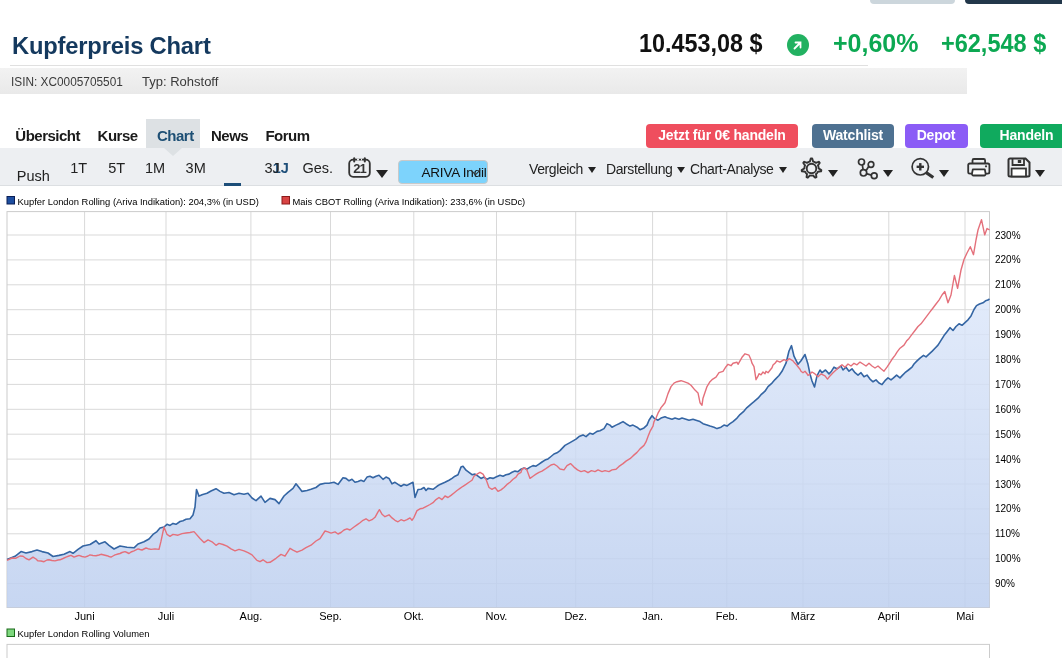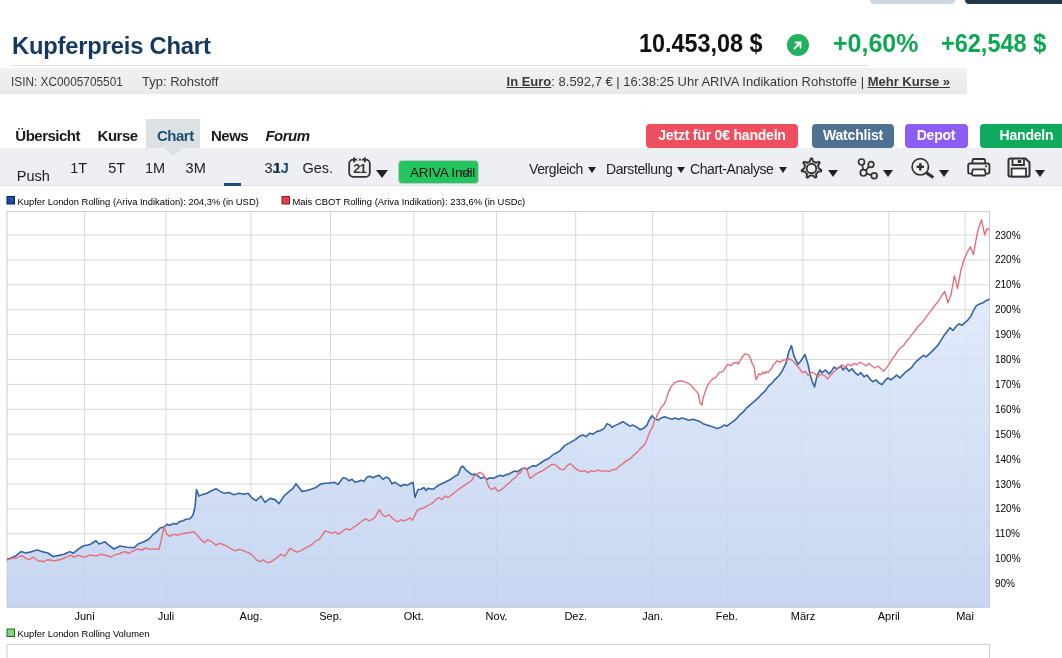--- a/index.html
+++ b/index.html
@@ -35,22 +35,22 @@
 #btnDepot { left:904.5px; width:63px; background:#8b5cf6; }
 #btnHandeln { left:980px; width:93px; background:#10aa5e; }
 #toolbar { left:0; top:147.5px; width:1062px; height:38.5px; background:#edeff2; border-bottom:1px solid #dcdfe2;}
 .titem { position:absolute; font-size:14.5px; color:#222; top:160px; line-height:16px; }
 #t1j { color:#1d4e79; font-weight:bold; }
 #t1jbar { position:absolute; left:224.4px; top:183px; width:17px; height:3px; background:#1d4e79; }
 .drop { position:absolute; font-size:14px; color:#222; top:162px; line-height:14px; letter-spacing:-0.4px;}
 .caret.c2 { border-left-width:5.5px; border-right-width:5.5px; border-top-width:7px; margin-left:0; }
 .caret { display:inline-block; width:0; height:0; border-left:4.5px solid transparent;
   border-right:4.5px solid transparent; border-top:6px solid #222; margin-left:5px; margin-bottom:1px; vertical-align:middle; }
-#arivabtn { position:absolute; left:397.6px; top:159.5px; width:81px; height:24.5px; background:#22c55e;
-  border:1px solid #c9c9c9; border-radius:4px; font-size:13.5px; color:#111; line-height:23px; text-align:center;
+#arivabtn { position:absolute; left:397.6px; top:159.5px; width:90px; height:24.5px; background:#7dd3fc;
+  border:1px solid #c9c9c9; border-radius:4px; font-size:13.5px; color:#111; line-height:23px; text-align:right;
   padding-left:9px; letter-spacing:-0.2px;}
 #arivabtn .chev { position:absolute; right:8px; top:6px; width:7px; height:7px; border-right:1.6px solid #333; border-bottom:1.6px solid #333; transform:rotate(45deg); }
 svg.icon { position:absolute; }
 text { font-family:"Liberation Sans",sans-serif; }
 .axis text { font-size:10px; fill:#000; }
 .axis text.xl { font-size:11px; }
 .leg { font-size:9.4px; fill:#000; }
 #chart { position:absolute; left:0; top:195px; }
 </style></head>
 <body>
@@ -62,29 +62,28 @@
 <div class="abs" id="greencircle">
     <svg width="13" height="13" viewBox="0 0 13 13">
       <path d="M3.5 9.5 L9 4 M4.5 3.5 H9.5 V8.5" stroke="#fff" stroke-width="1.8" fill="none" stroke-linecap="round"></path>
     </svg>
   </div>
 <div class="abs" id="chg1">+0,60%</div>
 <div class="abs" id="chg2">+62,548&nbsp;$</div>
 <div class="abs" id="isinbar">
   <span class="l">ISIN: XC0005705501</span>
     <span class="l2">Typ: Rohstoff</span>
-  <span class="r"><b><u>In Euro</u></b>: 8.592,7&nbsp;€ | 16:38:25 Uhr ARIVA Indikation Rohstoffe | <b><u>Mehr Kurse »</u></b></span>
 </div>
 <div class="abs" id="tabbg"></div>
 <div class="abs" id="tabnotch"></div>
 <div class="navtab" style="left:15.3px;">Übersicht</div>
 <div class="navtab" style="left:97.6px;">Kurse</div>
 <div class="navtab" id="tabChart" style="left:157px;">Chart</div>
 <div class="navtab" style="left:211px;">News</div>
-<div class="navtab" style="left:265.4px;font-style:italic;">Forum</div>
+<div class="navtab" style="left:265.4px;">Forum</div>
 <div class="btn" id="btnJetzt">Jetzt für 0€ handeln</div>
 <div class="btn" id="btnWatch">Watchlist</div>
 <div class="btn" id="btnDepot">Depot</div>
 <div class="btn" id="btnHandeln">Handeln</div>
 <div class="abs" id="toolbar"></div>
 <div class="titem" style="left:16.8px;margin-top:8px;">Push</div>
 <div class="titem" style="left:70.2px;">1T</div>
 <div class="titem" style="left:108.3px;">5T</div>
 <div class="titem" style="left:144.9px;">1M</div>
 <div class="titem" style="left:185.6px;">3M</div>

